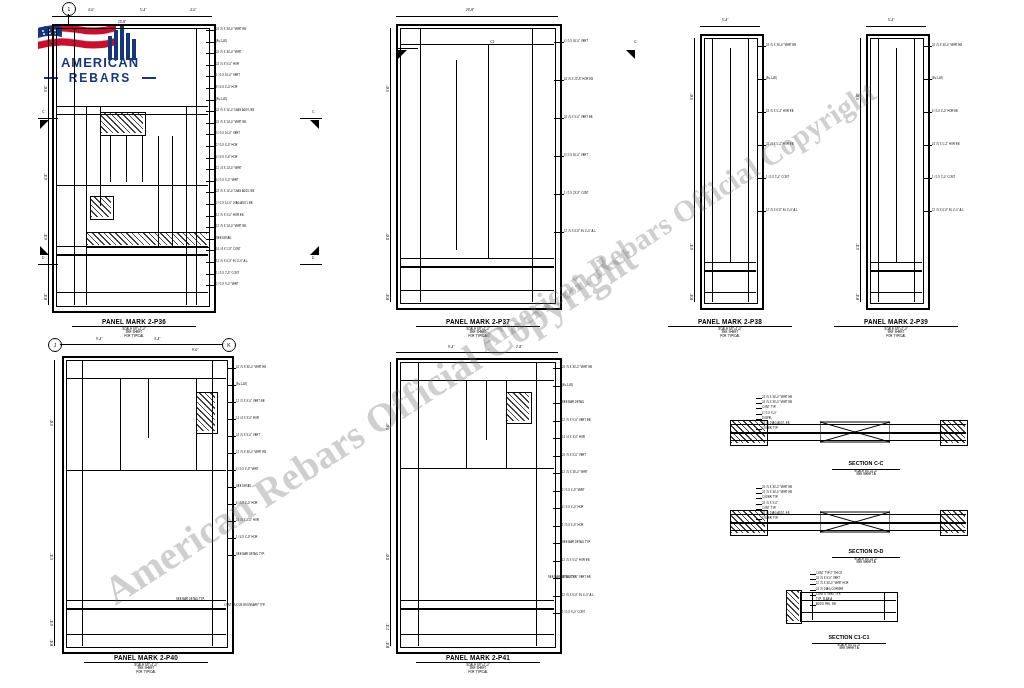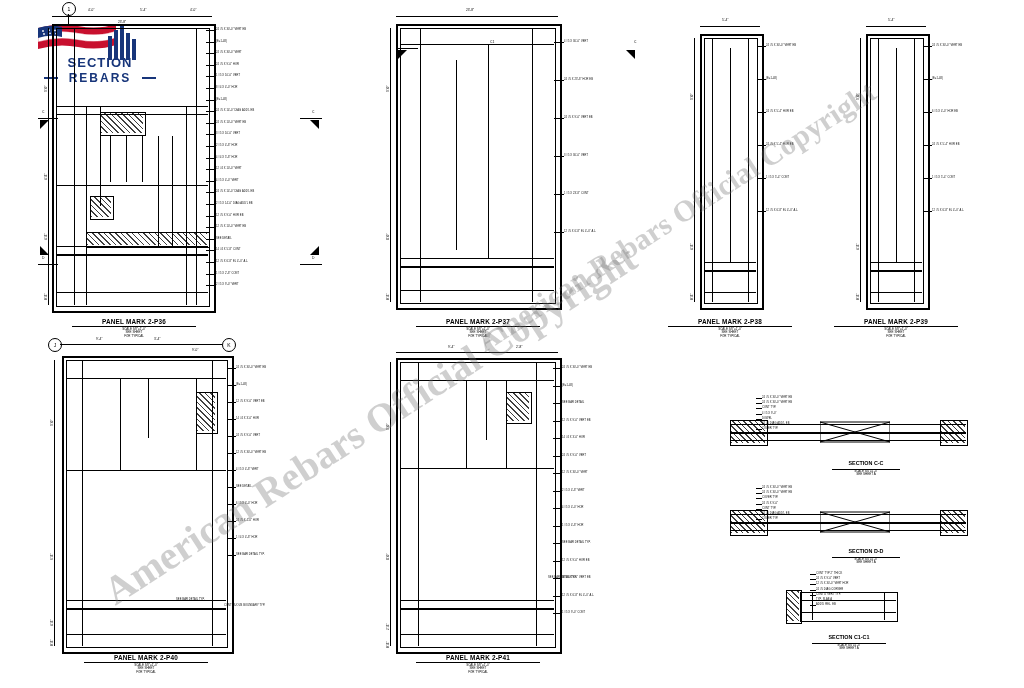--- a/index.html
+++ b/index.html
@@ -69,21 +69,21 @@
     </div>
     <div class="bars">
       <svg width="48" height="34" viewBox="0 0 48 34">
         <rect x="2" y="10" width="4" height="24" fill="#17357a"></rect>
         <rect x="8" y="4" width="4" height="30" fill="#17357a"></rect>
         <rect x="14" y="0" width="4" height="34" fill="#17357a"></rect>
         <rect x="20" y="7" width="4" height="27" fill="#17357a"></rect>
         <rect x="26" y="13" width="4" height="21" fill="#17357a"></rect>
       </svg>
     </div>
-    <div class="american">SECTION</div>
+    <div class="american">AMERICAN</div>
     <div class="rb-left"></div>
     <div class="rb-right"></div>
     <div class="rebars">REBARS</div>
   </div>
 
   <div>
 
     <div class="bub" style="left:62px;top:2px;width:12px;height:12px;line-height:12px;">1</div>
     <div class="ln v" style="left:68px;top:14px;height:10px;"></div>
 

